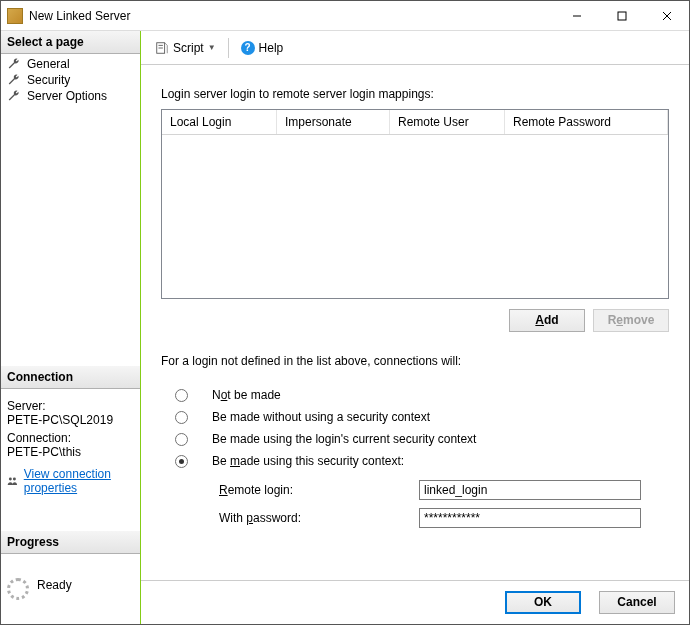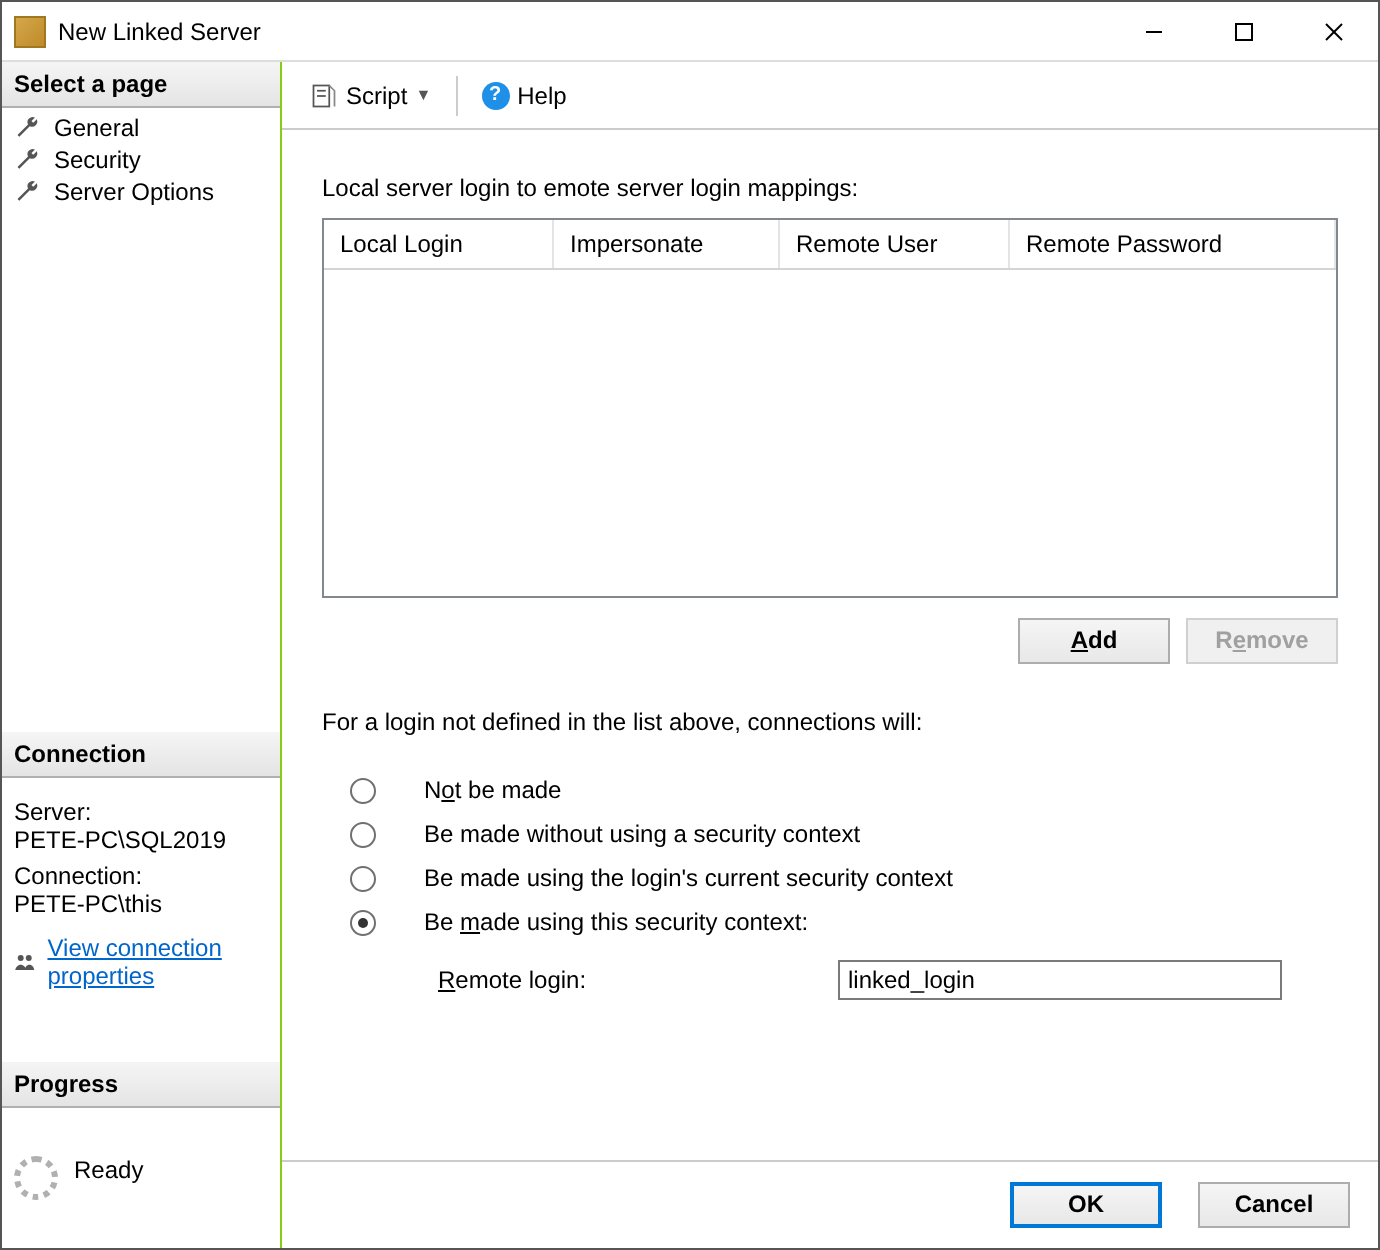--- a/index.html
+++ b/index.html
@@ -142,21 +142,21 @@
           <span class="dd-arrow">▼</span>
         </div>
         <div class="tb-sep"></div>
         <div class="tb-btn">
           <span class="help-icon">?</span>
           <span>Help</span>
         </div>
       </div>
 
       <div class="content">
-        <div class="section-label">Local server login to emote server login mappings:</div>
+        <div class="section-label">Login server login to remote server login mappings:</div>
         <div class="grid">
           <div class="grid-head">
             <div class="gh1">Local Login</div>
             <div class="gh2">Impersonate</div>
             <div class="gh3">Remote User</div>
             <div class="gh4">Remote Password</div>
           </div>
         </div>
         <div class="btn-row">
           <div class="btn"><u class="ak">A</u><span>dd</span></div>
@@ -181,20 +181,24 @@
           <div class="radio-row">
             <span class="radio checked"></span>
             <span>Be <u class="ak">m</u>ade using this security context:</span>
           </div>
         </div>
 
         <div class="cred-row">
           <span class="cred-label"><u class="ak">R</u>emote login:</span>
           <input class="cred-input" value="linked_login" style="">
         </div>
+        <div class="cred-row">
+          <span class="cred-label">With <u class="ak">p</u>assword:</span>
+          <input class="cred-input" type="text" value="************" style="">
+        </div>
       </div>
 
       <div class="footer">
         <div class="btn primary">OK</div>
         <div class="btn">Cancel</div>
       </div>
     </div>
   </div>
 </div>
 

